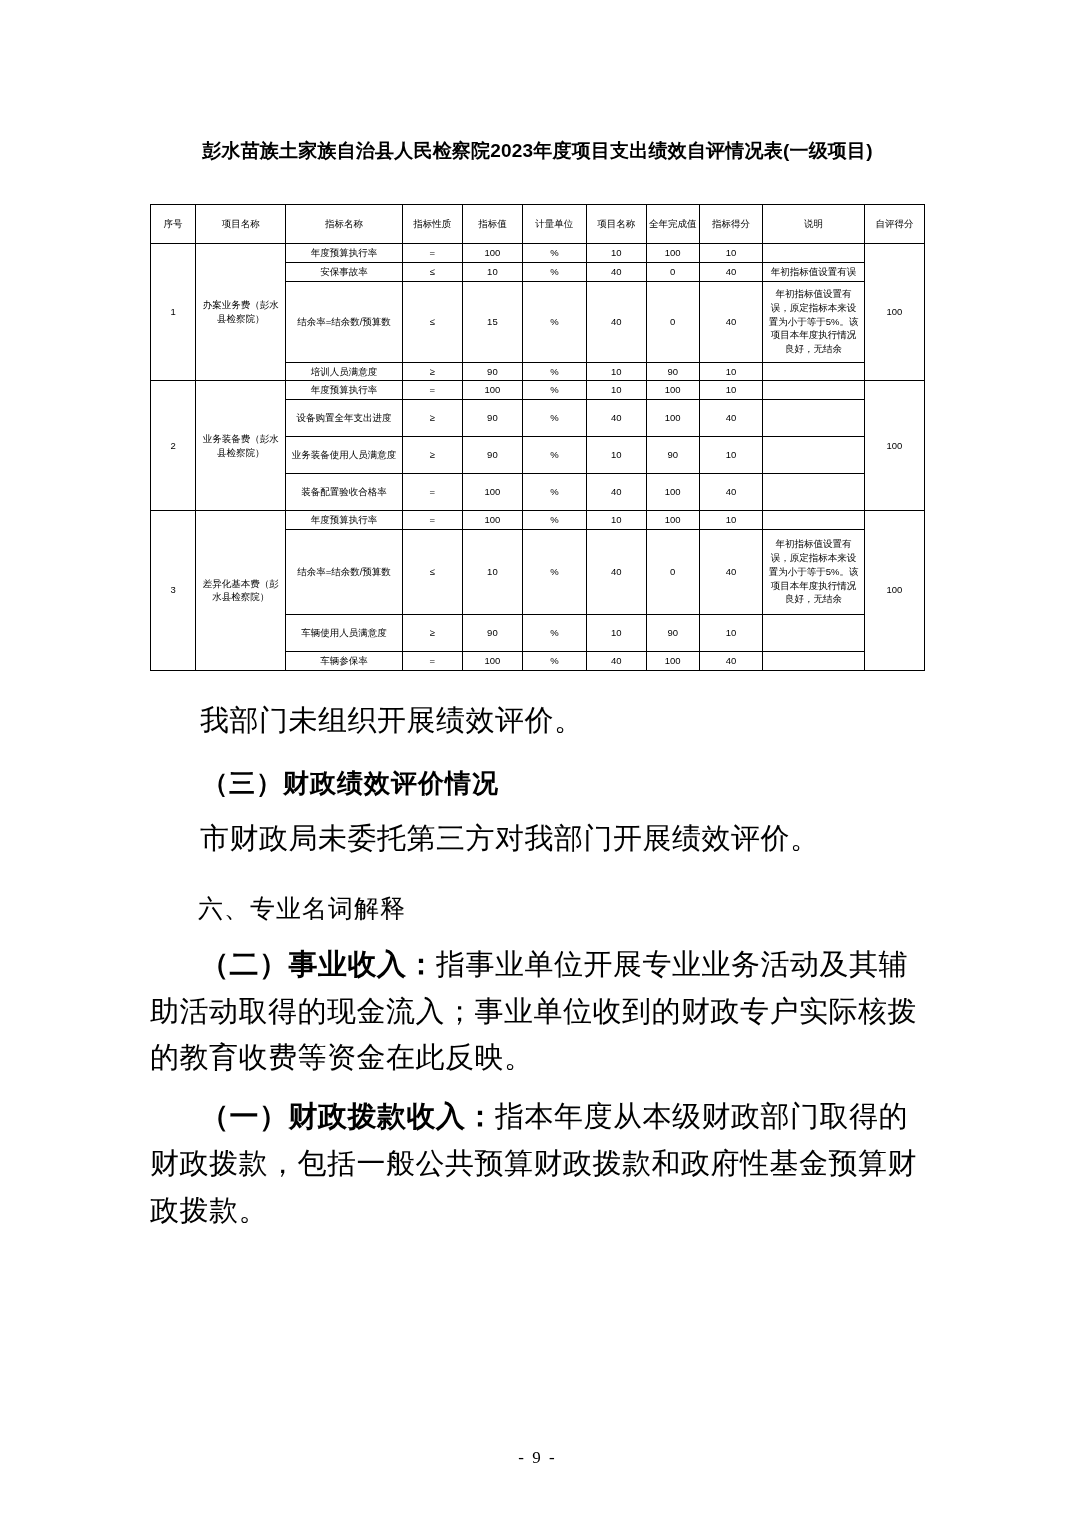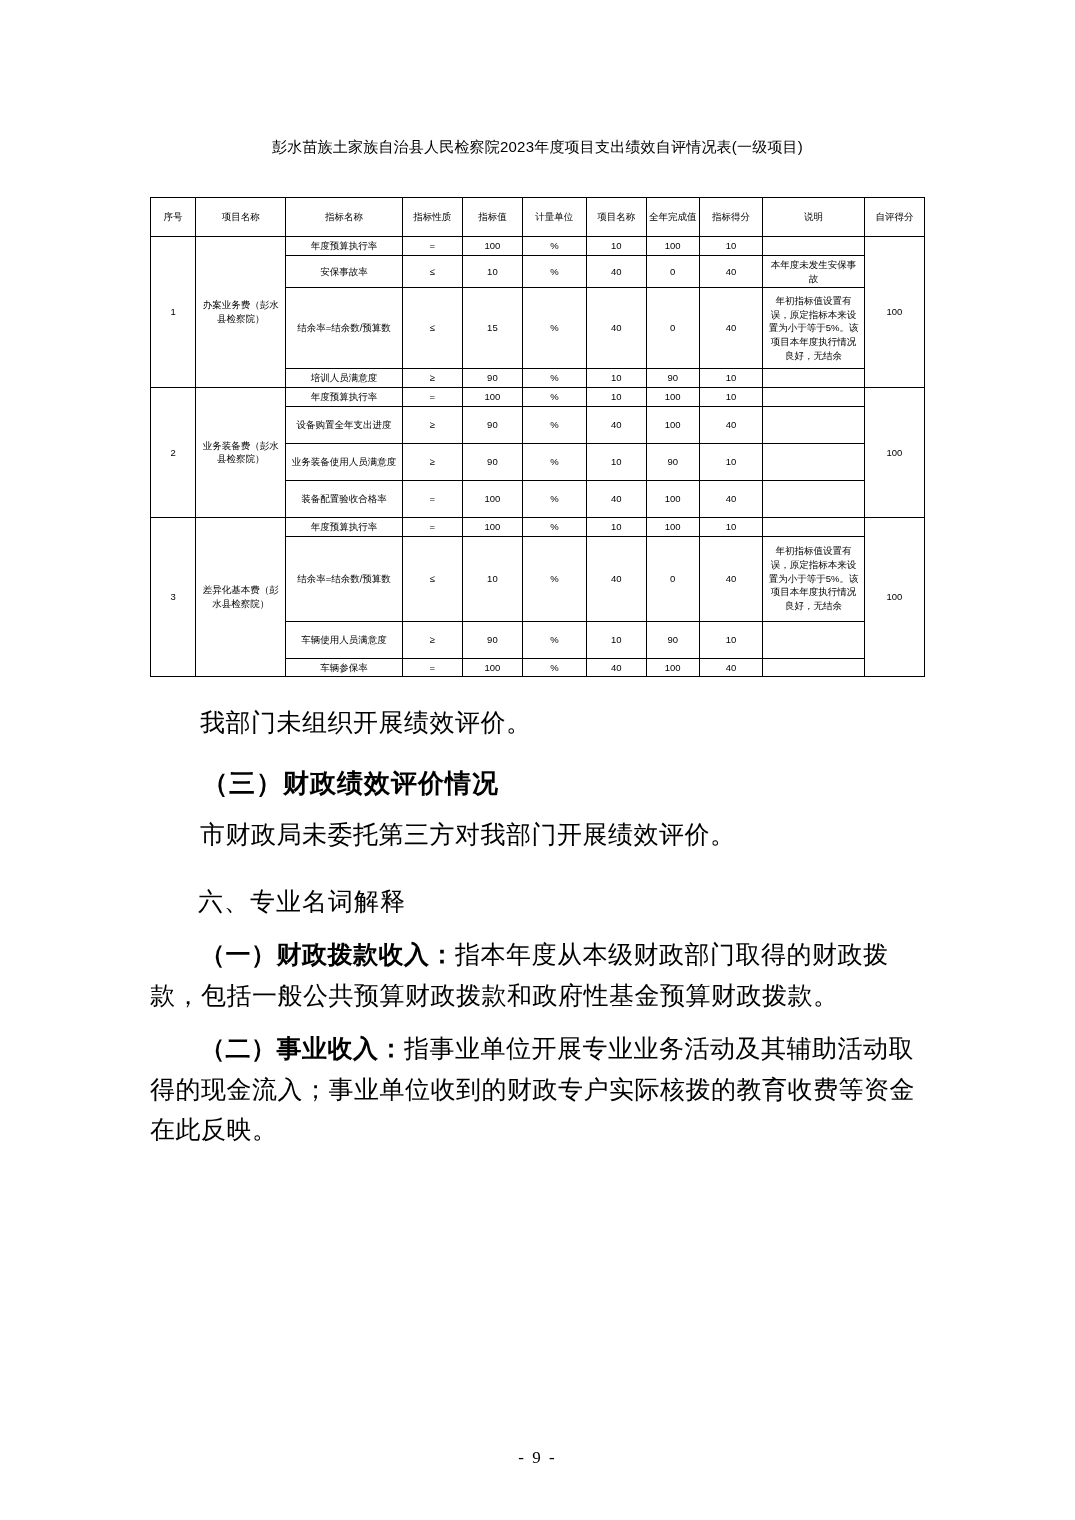--- a/index.html
+++ b/index.html
@@ -20,22 +20,22 @@
     left: 0; top: 0;
     width: 1075px;
     height: 1520px;
     box-sizing: border-box;
     padding: 110px 150px 60px 150px;
   }
 
   
   .table-title {
     font-family: "Liberation Sans", "DejaVu Sans", sans-serif;
-    font-weight: normal;
-    font-size: 15px;
+    font-weight: bold;
+    font-size: 19px;
     text-align: center;
     margin: 28px 0 14px 0;
     letter-spacing: 0.2px;
   }
   table.perf {
     border-collapse: collapse;
     width: 100%;
     table-layout: fixed;
     font-family: "Liberation Sans", "DejaVu Sans", sans-serif;
     margin-top: 40px;
@@ -86,21 +86,21 @@
   }
   .h1 {
     font-family: "Liberation Sans", "DejaVu Sans", sans-serif;
     font-size: 25px;
     font-weight: normal;
     margin: 30px 0 16px 0;
     text-indent: 48px;
     letter-spacing: 1px;
   }
   p.para {
-    font-size: 25px;
+    font-size: 29px;
     line-height: 1.62;
     margin: 12px 0;
     text-indent: 50px;
     letter-spacing: 0.5px;
   }
   p.para .lead {
     font-family: "Liberation Sans", "DejaVu Sans", sans-serif;
     font-weight: bold;
   }
   .footer {
@@ -166,21 +166,21 @@
         <td class="c" rowspan="4">100</td>
       </tr>
       <tr>
         <td class="l">安保事故率</td>
         <td class="c">≤</td>
         <td class="c">10</td>
         <td class="c">%</td>
         <td class="c">40</td>
         <td class="c">0</td>
         <td class="c">40</td>
-        <td class="l">本年度未发生安保事故</td>
+        <td class="l">年初指标值设置有误</td>
       </tr>
       <tr>
         <td class="l" style="height:76px">结余率=结余数/预算数</td>
         <td class="c">≤</td>
         <td class="c">15</td>
         <td class="c">%</td>
         <td class="c">40</td>
         <td class="c">0</td>
         <td class="c">40</td>
         <td class="l">年初指标值设置有误，原定指标本来设置为小于等于5%。该项目本年度执行情况良好，无结余</td>
@@ -287,19 +287,19 @@
   </table>
 
   <div class="body-text">
     <p class="para">我部门未组织开展绩效评价。</p>
 
     <div class="h2">（三）财政绩效评价情况</div>
     <p class="para">市财政局未委托第三方对我部门开展绩效评价。</p>
 
     <div class="h1">六、专业名词解释</div>
 
+    <p class="para"><span class="lead">（二）事业收入：</span><span>指事业单位开展专业业务活动及其辅助活动取得的现金流入；事业单位收到的财政专户实际核拨的教育收费等资金在此反映。</span></p>
+
     <p class="para"><span class="lead">（一）财政拨款收入：</span><span>指本年度从本级财政部门取得的财政拨款，包括一般公共预算财政拨款和政府性基金预算财政拨款。</span></p>
-
-    <p class="para"><span class="lead">（二）事业收入：</span><span>指事业单位开展专业业务活动及其辅助活动取得的现金流入；事业单位收到的财政专户实际核拨的教育收费等资金在此反映。</span></p>
   </div>
 
   <div class="footer">- 9 -</div>
 </div>
 
 </body></html>

